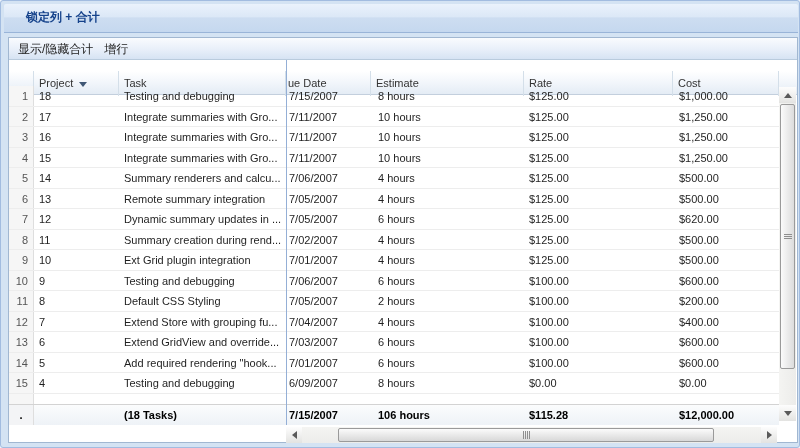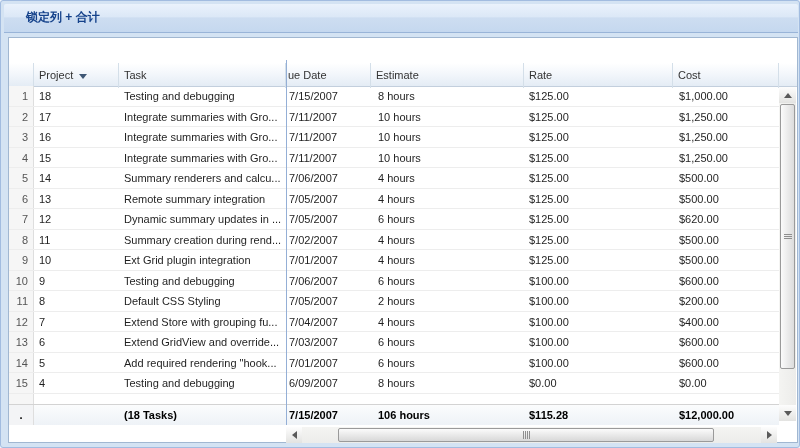--- a/index.html
+++ b/index.html
@@ -20,21 +20,21 @@
   .panel{position:absolute;left:7px;top:36px;width:790px;height:406px;
          border:1px solid #a1b7d1;background:#fff;}
 
   
   .toolbar{position:absolute;left:8px;top:37px;width:788px;height:22px;
            background:linear-gradient(180deg,#f9fbfe 0%,#e8eff9 55%,#d6e3f3 100%);
            border-bottom:1px solid #b9cbdd;display:flex;align-items:center;padding-left:5px;}
   .tb-btn{font-size:12px;color:#222;line-height:20px;padding:0 4px;margin-right:3px;cursor:default;}
 
   
-  .grid-header{position:absolute;left:8px;top:62px;width:788px;height:24px;
+  .grid-header{position:absolute;left:8px;top:70px;width:788px;height:24px;
                background:linear-gradient(180deg,#ffffff 0%,#f2f6fb 50%,#e4ecf5 100%);
                border-bottom:1px solid #c3cfdd;display:flex;font-size:11px;color:#333;}
   .hcell{height:25px;line-height:25px;padding-left:5px;border-right:1px solid #d4dfe9;
          white-space:nowrap;overflow:hidden;}
   .hcell.c-due{padding-left:2px;}
   .hspacer{flex:1;border-right:none;}
   .sort-arrow{display:inline-block;width:0;height:0;margin-left:6px;vertical-align:middle;
               border-left:4px solid transparent;border-right:4px solid transparent;
               border-top:5px solid #3f5775;}
 
@@ -99,20 +99,24 @@
 <body>
 
 <div class="window">
 
   <div class="titlebar">
     <span class="title">锁定列 + 合计</span>
   </div>
 
   <div class="panel"></div>
 
+  <div class="toolbar">
+    <span class="tb-btn">显示/隐藏合计</span>
+    <span class="tb-btn">增行</span>
+  </div>
 
   <div class="grid-body-bg"></div>
   <div class="num-strip"></div>
 
   <div class="grid-header">
     <div class="hcell c-num"></div>
     <div class="hcell c-project">
       <span>Project</span><span class="sort-arrow"></span>
     </div>
     <div class="hcell c-task">Task</div>

